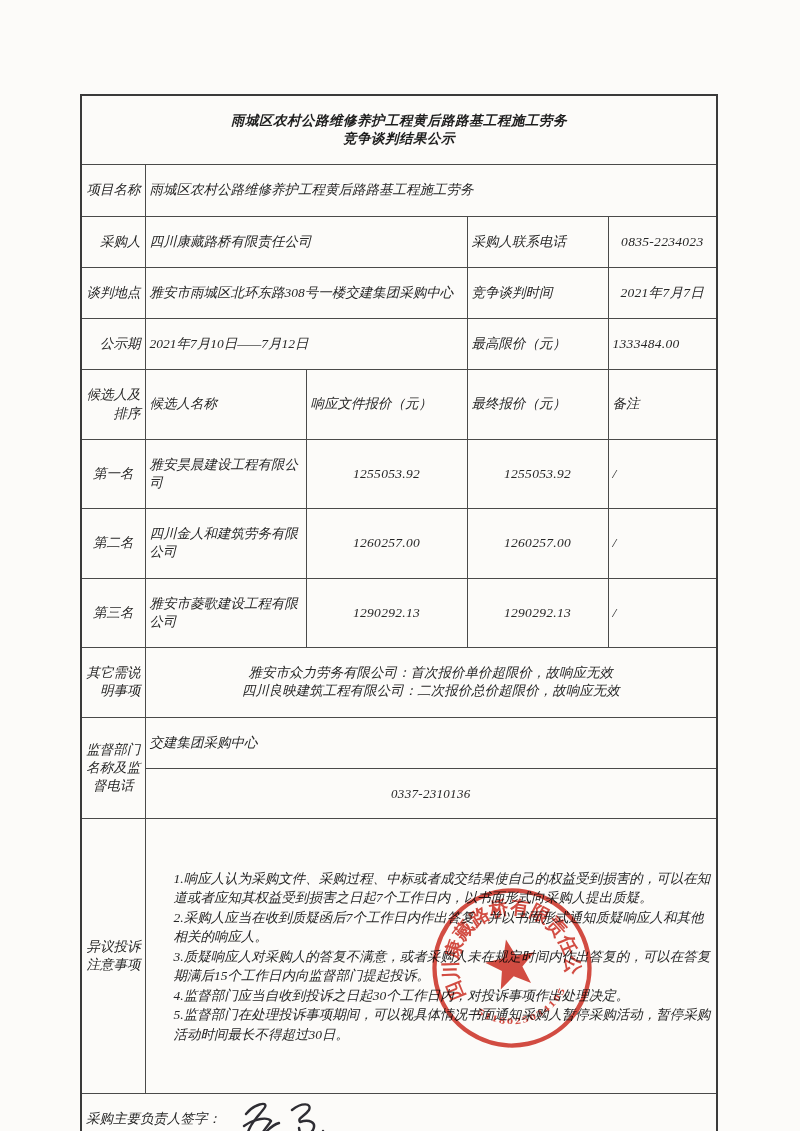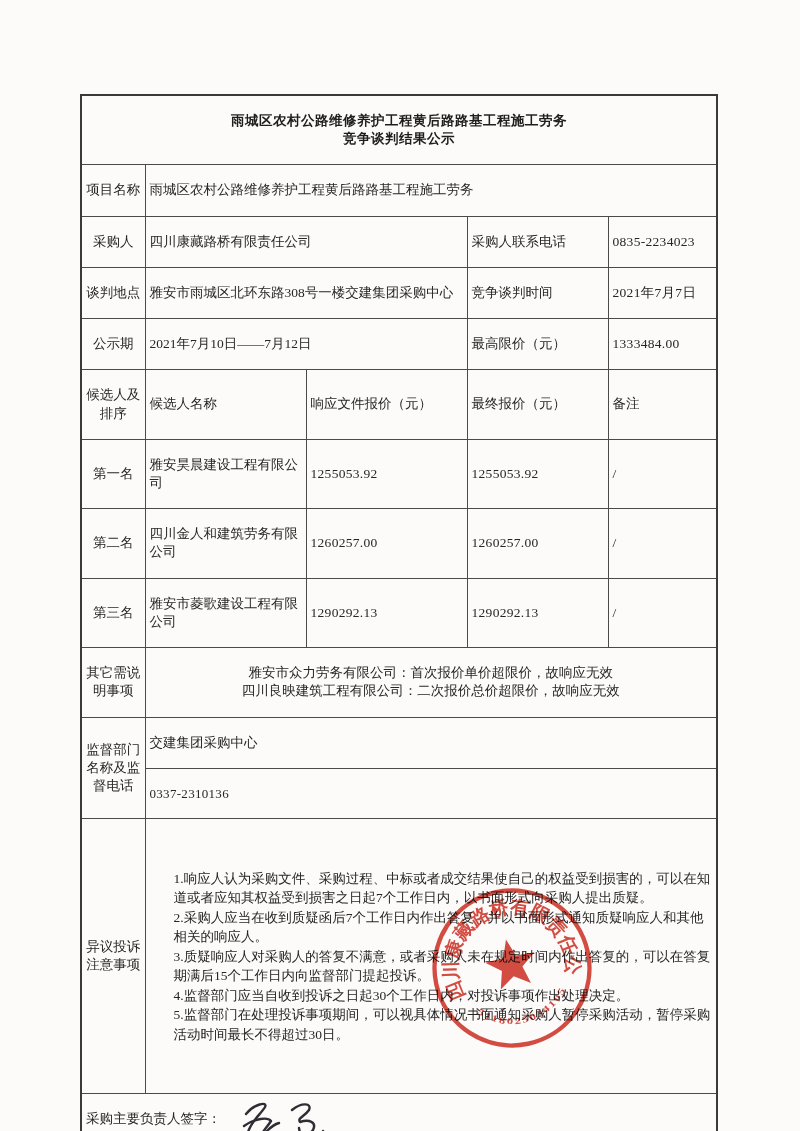--- a/index.html
+++ b/index.html
@@ -11,31 +11,32 @@
   table.doc-table {
     position:absolute; left:80px; top:94px; width:636px;
     border-collapse:collapse; table-layout:fixed;
     border:2px solid #3a3a3a;
   }
   table.doc-table td {
     border:1px solid #4a4a4a;
     font-size:13.5px; line-height:1.35;
     vertical-align:middle; padding:16px 4px;
     overflow:visible;
+    font-style:italic;
   }
   td.title-cell {
     text-align:center; font-weight:bold; font-size:19px; line-height:27px;
     letter-spacing:0.5px; border-bottom:2px solid #3a3a3a; color:#1e1e1e;
   }
-  td.lab { text-align:center; padding-left:4px; }
+  td.lab { text-align:right; padding-left:4px; }
   td.lab-c { text-align:center;margin-left:43px; }
   td.val { text-align:left; padding-left:6px; }
   td.val-tight { padding-right:18px; }
   td.ctr { text-align:left; }
-  td.num { text-align:left; font-size:12.5px; letter-spacing:0.3px; }
+  td.num { text-align:center; font-size:12.5px; letter-spacing:0.3px; }
   td.num-sm { text-align:left; font-size:12px; letter-spacing:0.3px; }
   .two-line { line-height:1.5; }
   td.other-cell { text-align:center; line-height:21px; }
   td.objection-cell { padding:8px 8px 8px 6px; }
   .obj-item { font-size:13.5px; line-height:19.5px; text-align:left;margin-left:24px; }
   td.sig-cell { position:relative; font-size:14px; padding-left:6px; border-top:1.5px solid #3a3a3a; }
   .sig-svg { position:absolute; left:140px; top:-6px; pointer-events:none; }
   .seal-svg { position:absolute; left:424px; top:879px; width:176px; height:178px; opacity:0.88; mix-blend-mode:multiply; pointer-events:none; z-index:5; }
   .seal-text { font-family:"Liberation Serif","DejaVu Serif",serif; font-weight:bold; }
 </style>

